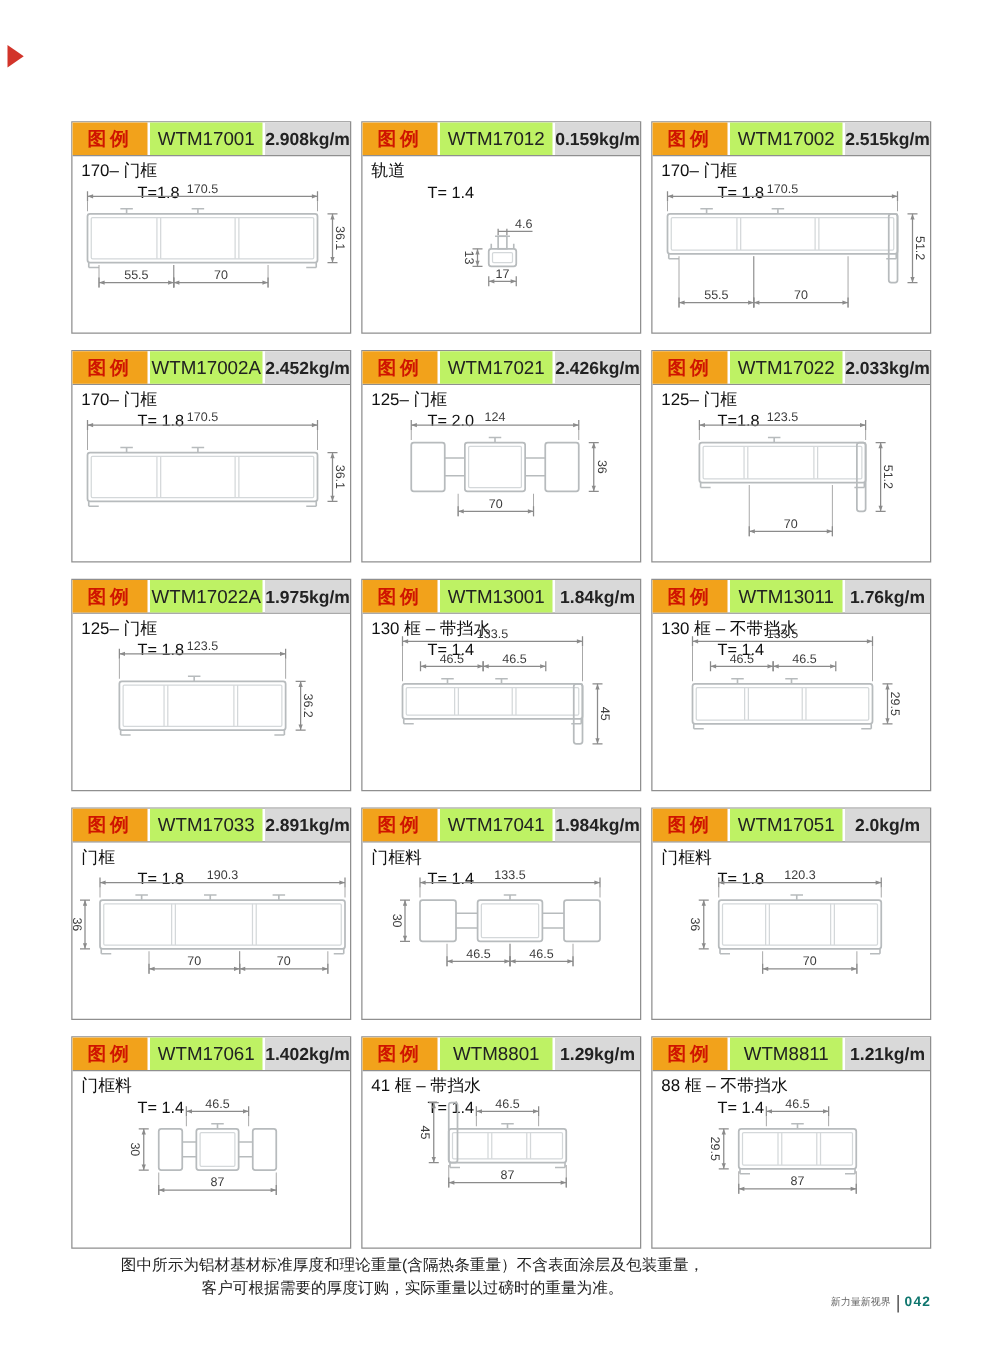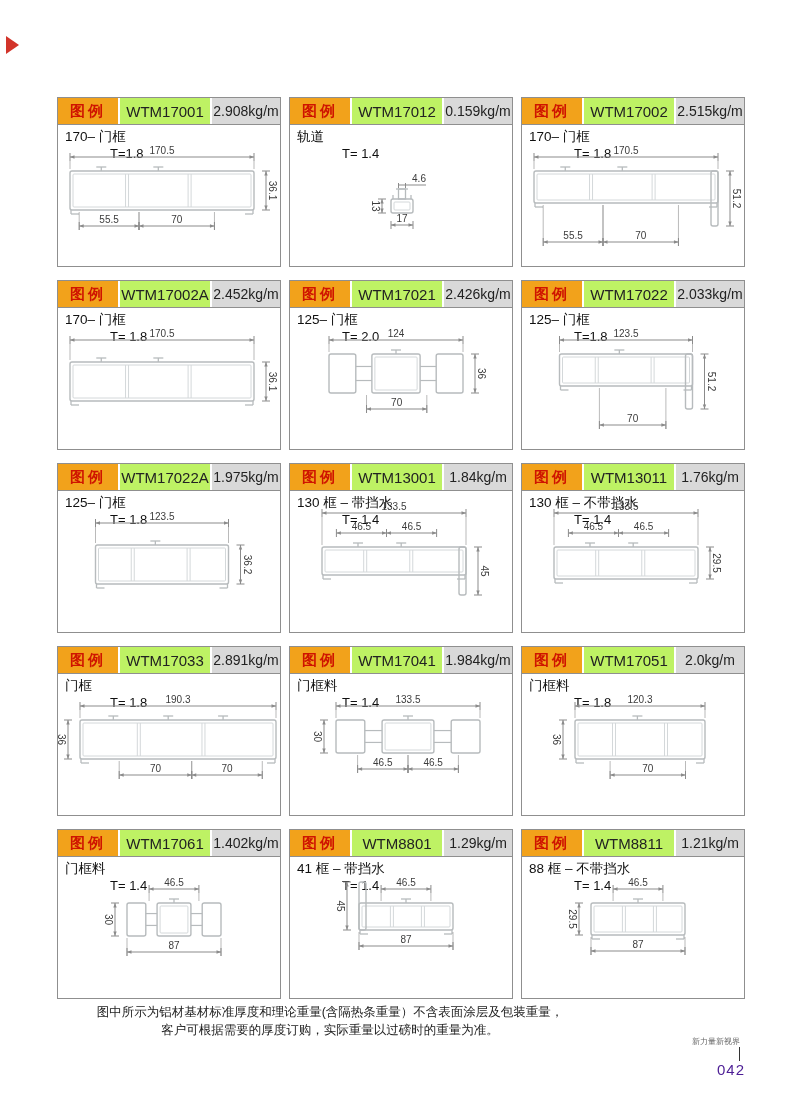--- a/index.html
+++ b/index.html
@@ -18,33 +18,33 @@
     display:grid;grid-template-columns:repeat(3,224px);gap:13px 8px;
   }
   .cell{
     width:224px;height:170px;border:1px solid #8f8f8f;box-sizing:border-box;
     background:#fff;position:relative;
   }
   .hdr{display:flex;height:26px;border-bottom:1px solid #8f8f8f;background:#fff;}
   .hdr>div{display:flex;align-items:center;justify-content:center;box-sizing:border-box;}
   .legend{width:60px;background:#f2a21b;color:#cf1400;font-weight:bold;font-size:15px;letter-spacing:3px;}
   .model{width:90px;margin-left:2px;background:#bef264;font-size:15px;color:#222;}
-  .weight{flex:1;margin-left:2px;background:#d9d9d9;font-size:14px;color:#222;}
+  .weight{flex:1;margin-left:2px;background:#d9d9d9;font-size:14px;color:#222;font-weight:bold;}
   .cbody{position:relative;height:140px;}
   .desc{position:absolute;left:7px;top:3px;font-size:13.5px;color:#101010;white-space:nowrap;}
   .thick{position:absolute;left:17px;top:21px;font-size:13px;color:#101010;margin-left:35px;}
   svg.drawing{position:absolute;left:0;top:0;width:224px;height:142px;}
   svg text{font-family:"Liberation Sans","DejaVu Sans",sans-serif;}
   .footnote{position:absolute;left:0;width:660px;text-align:center;font-size:12.5px;color:#222;}
   .fn1{top:1004px;}
   .fn2{top:1022px;}
-  .pageinfo{position:absolute;right:55px;top:1036px;display:flex;align-items:flex-end;flex-direction:column;}
+  .pageinfo{position:absolute;right:55px;top:1036px;display:flex;align-items:flex-start;}
   .brand{font-size:8px;color:#666;margin-right:5px;}
   .pg-sep{width:1px;height:14px;background:#333;margin-right:5px;}
-  .pgnum{font-size:15px;font-weight:normal;color:#4c1d95;letter-spacing:1px;}
+  .pgnum{font-size:11px;font-weight:bold;color:#0f766e;letter-spacing:1px;}
 </style>
 </head>
 <body>
 
 <div class="corner-mark"></div>
 
 <div class="grid">
 
   <div class="cell">
     <div class="hdr">

